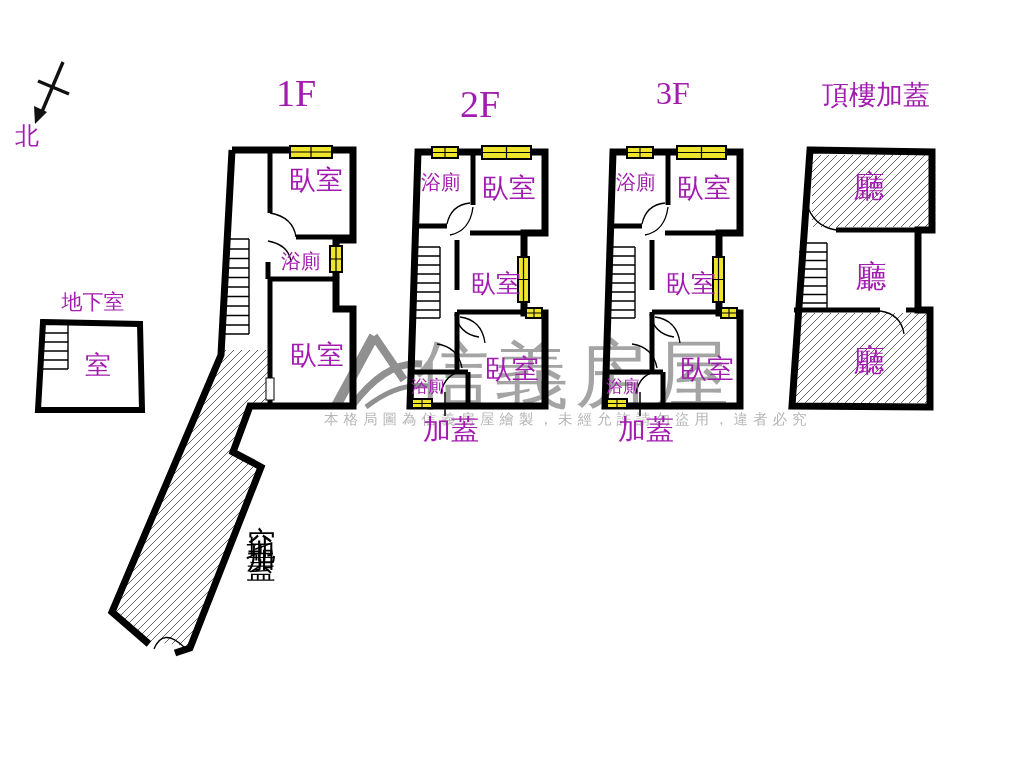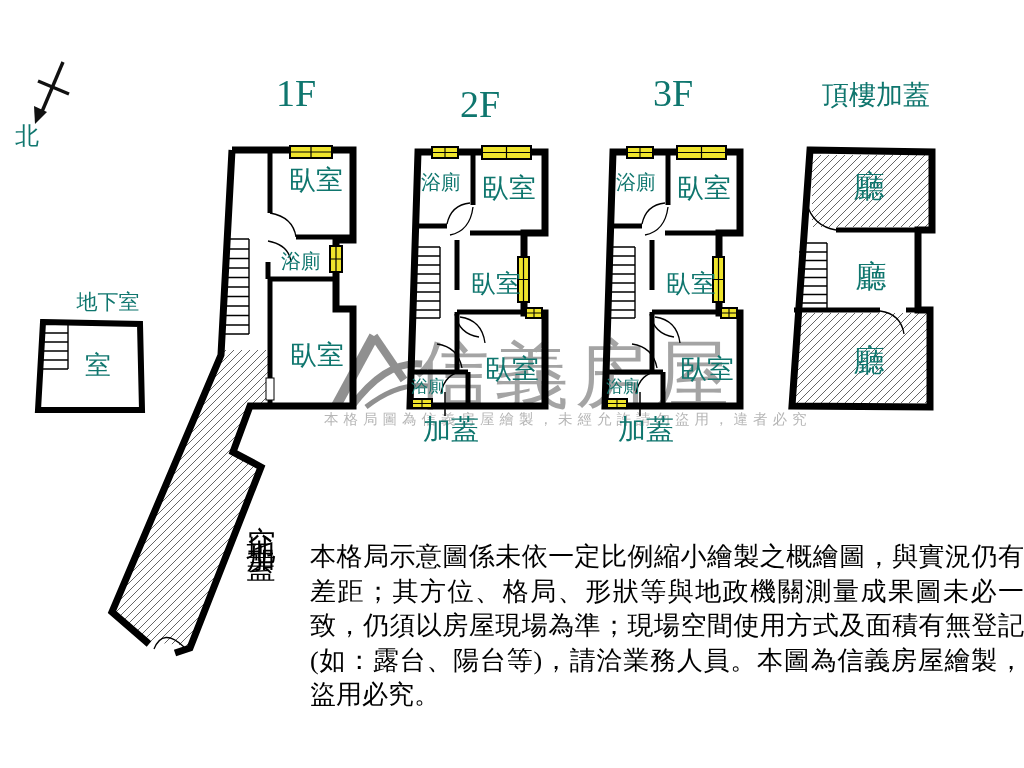--- a/index.html
+++ b/index.html
@@ -1,20 +1,20 @@
 <!DOCTYPE html>
 <html><head>
 <meta charset="utf-8">
 <title>Floor Plan</title>
 <style>
   html,body{margin:0;padding:0;background:#fff;}
   .stage{position:relative;width:1024px;height:768px;background:#ffffff;overflow:hidden;
          font-family:"Liberation Serif","DejaVu Serif",serif;}
   .stage svg{position:absolute;left:0;top:0;}
-  .lbl{position:absolute;transform:translate(-50%,-50%);white-space:nowrap;color:#0f766e;
+  .lbl{position:absolute;transform:translate(-50%,-50%);white-space:nowrap;color:#a21caf;
        font-family:"Liberation Serif","DejaVu Serif",serif;line-height:1;}
   .lbl-vert{position:absolute;transform:translateX(-50%);white-space:nowrap;color:#000;
        writing-mode:vertical-rl;letter-spacing:9px;
        font-family:"Liberation Serif","DejaVu Serif",serif;line-height:1;}
   .disclaimer{position:absolute;left:310px;top:540px;width:714px;color:#000;
        font-size:26px;line-height:1.33;text-align:justify;
        font-family:"Liberation Serif","DejaVu Serif",serif;}
 </style>
 </head>
 <body>
@@ -161,23 +161,23 @@
       <path d="M68,324 L68,369 M40,369 L68,369"></path>
       <path d="M41,333 H68 M41,342 H68 M40.5,351 H68 M40,360 H68"></path>
     </g>
   </g>
 </svg>
 
 <div class="lbl" style="left:27px;top:136px;font-size:24px;">北</div>
 
 <div class="lbl" style="left:296px;top:93px;font-size:38px;">1F</div>
 <div class="lbl" style="left:480px;top:104px;font-size:38px;">2F</div>
-<div class="lbl" style="left:673px;top:93px;font-size:38px;">3F</div>
+<div class="lbl" style="left:673px;top:93px;font-size:32px;">3F</div>
 <div class="lbl" style="left:876px;top:95px;font-size:27px;font-family:Liberation Serif, serif;">頂樓加蓋</div>
-<div class="lbl" style="left:93px;top:302px;font-size:21px;margin-left:15px;">地下室</div>
+<div class="lbl" style="left:93px;top:302px;font-size:21px;">地下室</div>
 
 <div class="lbl" style="left:316px;top:180px;font-size:27px;">臥室</div>
 <div class="lbl" style="left:301px;top:261px;font-size:20px;">浴廁</div>
 <div class="lbl" style="left:317px;top:355px;font-size:27px;">臥室</div>
 <div class="lbl-vert" style="left:261px;top:503px;font-size:29px;">空地加蓋</div>
 
 <div class="lbl" style="left:441px;top:182px;font-size:20px;">浴廁</div>
 <div class="lbl" style="left:509px;top:188px;font-size:27px;">臥室</div>
 <div class="lbl" style="left:496px;top:283px;font-size:25px;">臥室</div>
 <div class="lbl" style="left:512px;top:369px;font-size:27px;">臥室</div>
@@ -190,15 +190,14 @@
 <div class="lbl" style="left:707px;top:369px;font-size:27px;">臥室</div>
 <div class="lbl" style="left:623px;top:386px;font-size:17px;">浴廁</div>
 <div class="lbl" style="left:646px;top:430px;font-size:28px;">加蓋</div>
 
 <div class="lbl" style="left:869px;top:186px;font-size:31px;">廳</div>
 <div class="lbl" style="left:871px;top:276px;font-size:31px;">廳</div>
 <div class="lbl" style="left:869px;top:360px;font-size:31px;">廳</div>
 
 <div class="lbl" style="left:98px;top:366px;font-size:26px;">室</div>
 
-<div class="disclaimer">本格局示意圖係未依一定比例縮小繪製之概繪圖，與實況仍有差距；其方位、格局、形狀等與地政機關測量成果圖未必一致，仍須以房屋現場為準；現場空間使用方式及面積有無登記(如：露台、陽台等)，請洽業務人員。本圖為信義房屋繪製，盜用必究。</div>
 
 </div>
 
 </body></html>

